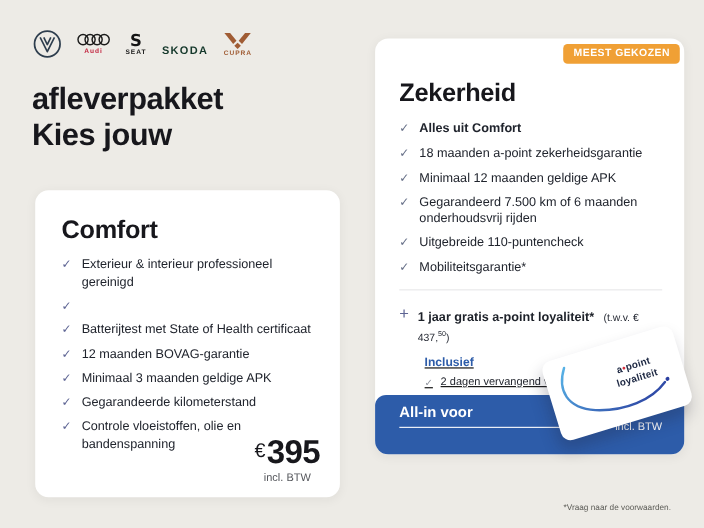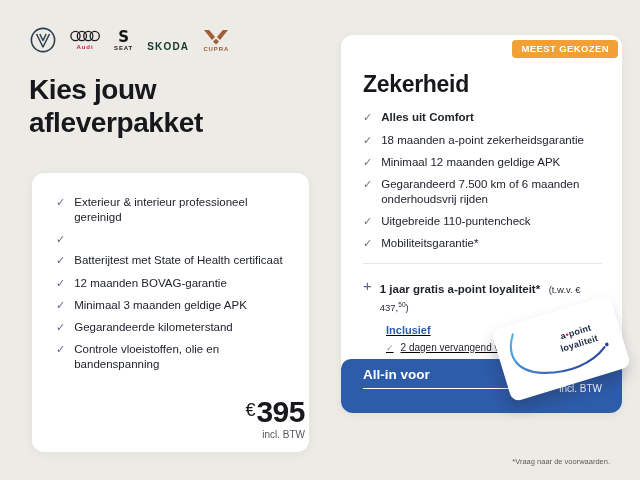--- a/index.html
+++ b/index.html
@@ -39,21 +39,21 @@
   .zekerheid .card-title { margin-bottom:13px; }
 
   .feature-list { list-style:none; margin:0; padding:0; }
   .feature-row { display:flex; align-items:flex-start; margin-bottom:7px; }
   .feature-row .check { color:#5d6493; font-size:11px; line-height:14px; margin-right:9px; flex:none; }
   .zekerheid .feature-row .check { color:#666f87; }
   .feature-text { font-size:11.5px; line-height:1.32; color:#20242d; }
   .feature-row.bold .feature-text { font-weight:bold; }
 
   
-  .price-block { position:absolute; right:4px; bottom:12px; text-align:right; color:#17171c; }
+  .price-block { position:absolute; right:18px; bottom:12px; text-align:center; color:#17171c; }
   .price-line { line-height:1; white-space:nowrap; }
   .euro { font-size:18px; font-weight:500; vertical-align:6px; margin-right:1px; }
   .amount { font-size:30px; font-weight:bold; letter-spacing:-0.5px; }
   .price-note { font-size:10px; color:#55575c; margin-top:2px; }
 
   
   .badge {
     position:absolute; top:5px; right:4px; background:#f0a035; color:#fff;
     font-size:9.5px; font-weight:bold; letter-spacing:0.4px;
     padding:4px 9px; border-radius:4px; line-height:1;
@@ -136,25 +136,26 @@
     <svg width="26" height="16" viewBox="0 0 26 16">
       <path d="M1,1 L9,11 L12,8 L6.2,1 Z" fill="#a05c34"></path>
       <path d="M25,1 L17,11 L14,8 L19.8,1 Z" fill="#a05c34"></path>
       <path d="M10,12.5 L13,15.5 L16,12.5 L13,9.8 Z" fill="#a05c34"></path>
     </svg>
     <span class="brand-label cupra-label">CUPRA</span>
   </div>
 </div>
 
 <div class="page-title">
+  <div>afleverpakket</div>
   <div>Kies jouw</div>
-  <div>afleverpakket</div>
 </div>
 
 <div class="card comfort">
+  <div class="card-title">Comfort</div>
 
   <ul class="feature-list">
 
       <li class="feature-row">
         <span class="check">✓</span>
         <span class="feature-text">Exterieur &amp; interieur professioneel gereinigd</span>
       </li>
 
       <li class="feature-row">
         <span class="check">✓</span>

